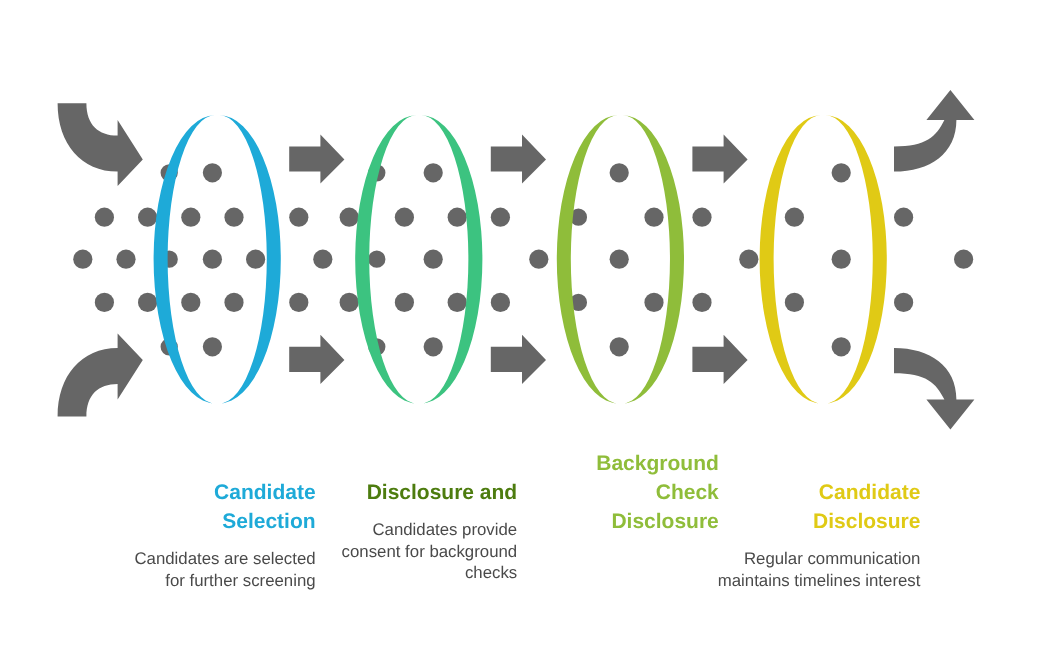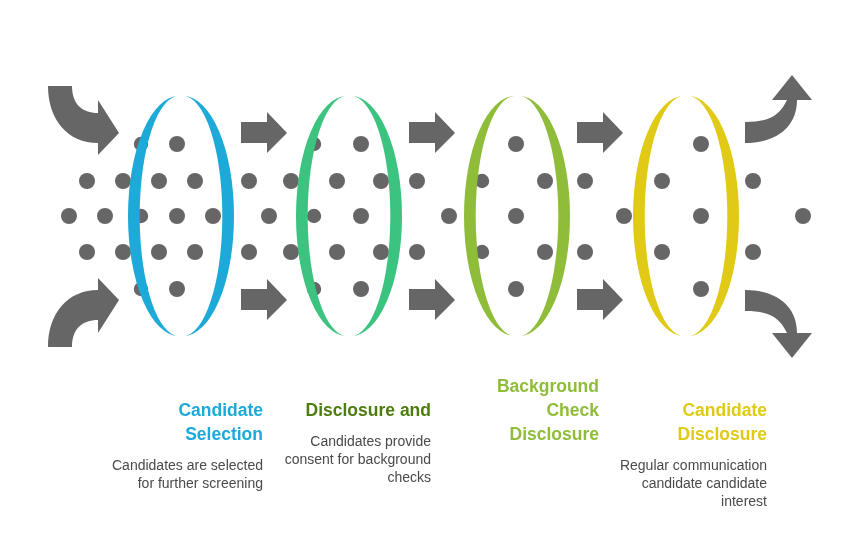--- a/index.html
+++ b/index.html
@@ -123,15 +123,15 @@
       <span>Background</span><br>
       <span>Check</span><br>
       <span>Disclosure</span>
     </h2>
   </div>
   <div class="label" style="left:597px; top:398px;">
     <h2 style="color:#E0CA15">
       <span>Candidate</span><br>
       <span>Disclosure</span>
     </h2>
-    <p>Regular communication candidate candidate interest</p>
+    <p>Regular communication maintains timelines interest</p>
   </div>
 </div>
 
 </body></html>

